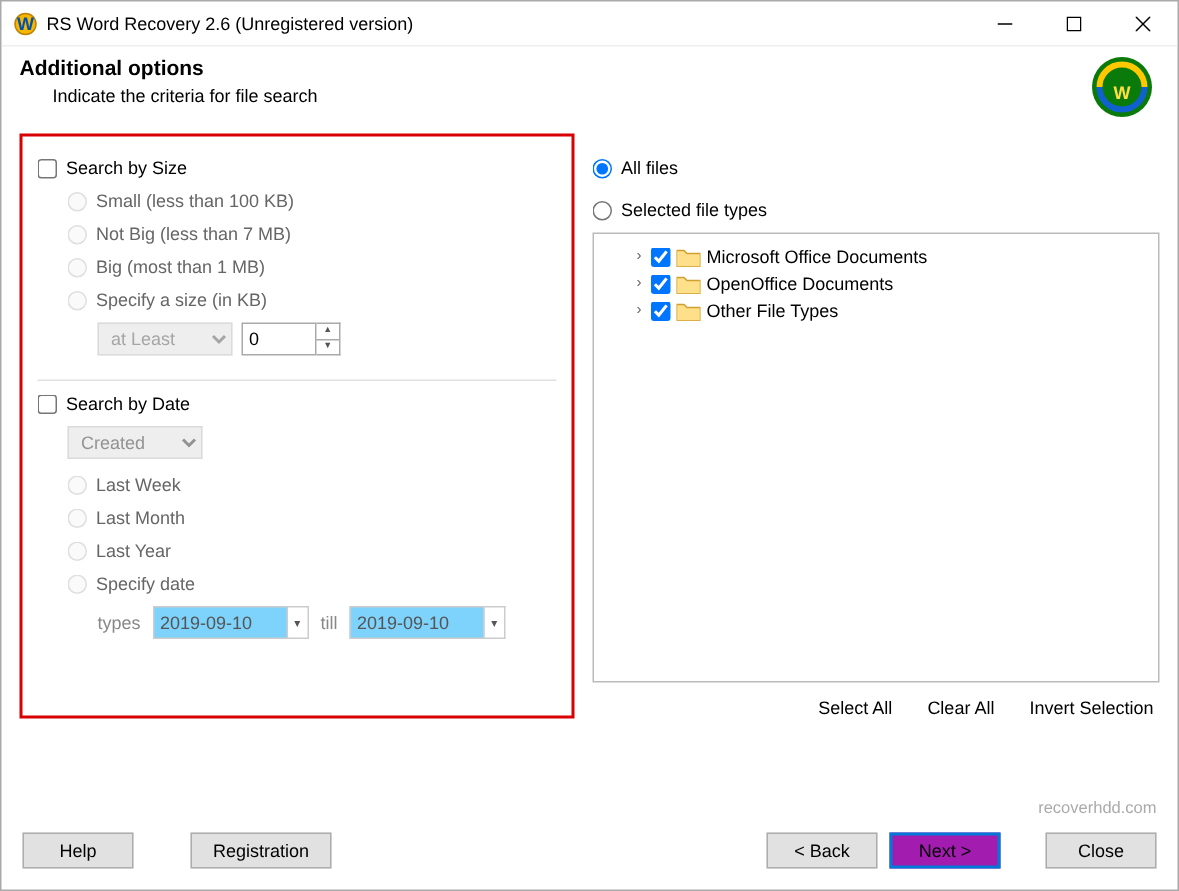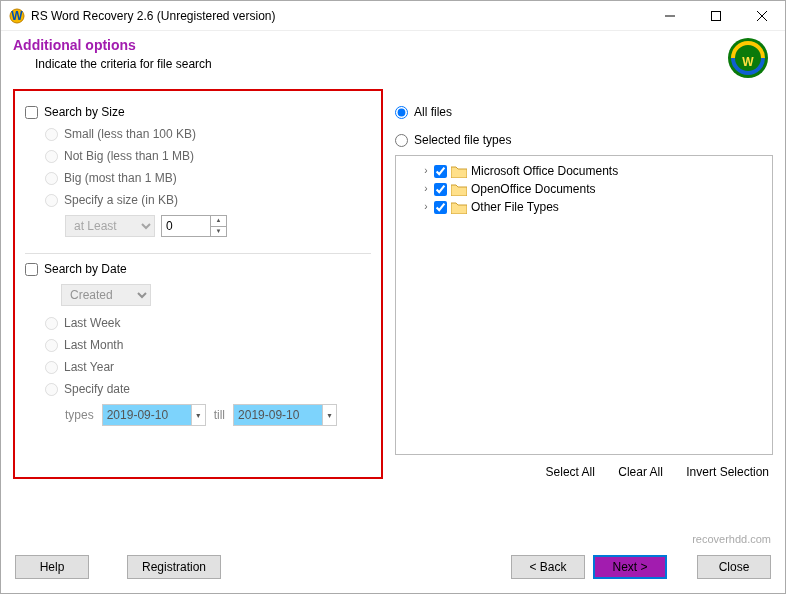--- a/index.html
+++ b/index.html
@@ -3,40 +3,40 @@
 <meta charset="utf-8">
 <style>
 * { box-sizing: border-box; margin: 0; padding: 0; font-family: "Segoe UI", Tahoma, sans-serif; font-size: 12px; }
 body { background: #fff; width: 786px; height: 594px; overflow: hidden; position: relative; border: 1px solid #aaa; }
 .titlebar { height: 30px; display: flex; align-items: center; padding: 0 0 0 8px; border-bottom: 1px solid #eee; }
 .titlebar .app-icon { width: 16px; height: 16px; margin-right: 6px; }
 .titlebar .title { flex: 1; font-size: 12px; color: #000; }
 .titlebar .win-btn { width: 46px; height: 30px; display: flex; align-items: center; justify-content: center; cursor: pointer; }
 .header { padding: 6px 16px 10px 12px; display: flex; align-items: flex-start; }
 .header-text { flex: 1; }
-.header h1 { font-size: 14px; font-weight: bold; color: #a21caf; margin-bottom: 4px; }
+.header h1 { font-size: 14px; font-weight: bold; color: #000000; margin-bottom: 4px; }
 .header .sub { font-size: 12px; color: #000; padding-left: 22px; }
 .logo { width: 42px; height: 42px; }
 .content { display: flex; padding: 0 12px; gap: 12px; position: relative; }
 .left-panel { width: 370px; border: 2px solid #d80000; padding: 8px 10px 12px 10px; background: #fff; }
 .right-panel { flex: 1; padding-top: 8px; }
 .section-check { display: flex; align-items: center; margin-bottom: 8px; margin-top: 6px; }
 .section-check input { margin-right: 6px; }
 .radio-row { display: flex; align-items: center; margin: 8px 0 8px 20px; color: #666; }
 .radio-row input[type="radio"] { margin-right: 6px; }
 .radio-row.enabled { color: #000; }
 .size-input-row { margin-left: 40px; display: flex; align-items: flex-end; gap: 6px; }
 .size-input-row select { width: 90px; height: 22px; background: #e8e8e8; border: 1px solid #ccc; padding: 0 4px; }
 .size-input-row .num-wrap { display: flex; }
 .size-input-row input[type="text"] { width: 50px; height: 22px; border: 1px solid #aaa; padding: 0 4px; }
 .spinner { width: 16px; height: 22px; border: 1px solid #aaa; border-left: none; display: flex; flex-direction: column; }
 .spinner div { flex: 1; font-size: 6px; text-align: center; line-height: 9px; color: #555; }
 .spinner div:first-child { border-bottom: 1px solid #aaa; }
 .hr { border: none; border-top: 1px solid #e0e0e0; margin: 16px 0 8px 0; }
-.date-sel { margin-left: 36px; margin-bottom: 10px; }
+.date-sel { margin-left: 20px; margin-bottom: 10px; }
 .date-sel select { width: 90px; height: 22px; background: #e8e8e8; border: 1px solid #ccc; padding: 0 4px; color: #666; }
 .date-range { margin-left: 40px; display: flex; align-items: center; gap: 8px; color: #888; }
 .date-range input { width: 90px; height: 22px; border: 1px solid #ccc; padding: 0 4px; background: #7dd3fc; color: #555; }
 .date-range .dd { width: 14px; height: 22px; border: 1px solid #ccc; border-left: none; display: flex; align-items: center; justify-content: center; font-size: 8px; color: #555; }
 .right-panel .radio-row { margin-left: 0; }
 .tree-box { border: 1px solid #bbb; height: 300px; margin-top: 6px; padding: 6px; background: #fff; }
 .tree-item { display: flex; align-items: center; padding: 2px 0 2px 18px; }
 .tree-item .expander { width: 12px; height: 12px; margin-right: 2px; font-size: 10px; color: #666; cursor: pointer; text-align: center; }
 .tree-item input[type="checkbox"] { margin-right: 4px; }
 .tree-item .folder { width: 16px; height: 13px; margin-right: 4px; }
@@ -102,21 +102,21 @@
     <div class="section-check">
       <input type="checkbox" style="">
       <span>Search by Size</span>
     </div>
     <div class="radio-row">
         <input type="radio" name="sz" disabled="" style="">
         <span>Small (less than 100 KB)</span>
       </div>
     <div class="radio-row">
         <input type="radio" name="sz" disabled="" style="">
-        <span>Not Big (less than 1 MB)</span>
+        <span>Not Big (less than 7 MB)</span>
       </div>
     <div class="radio-row">
         <input type="radio" name="sz" disabled="" style="">
         <span>Big (most than 1 MB)</span>
       </div>
     <div class="radio-row">
         <input type="radio" name="sz" disabled="" style="">
         <span>Specify a size (in KB)</span>
       </div>
     <div class="size-input-row">

